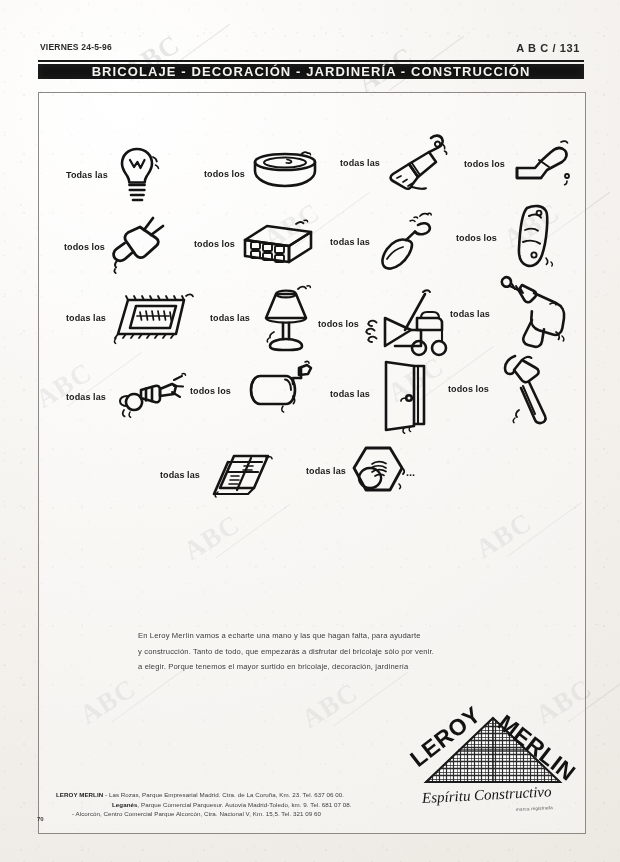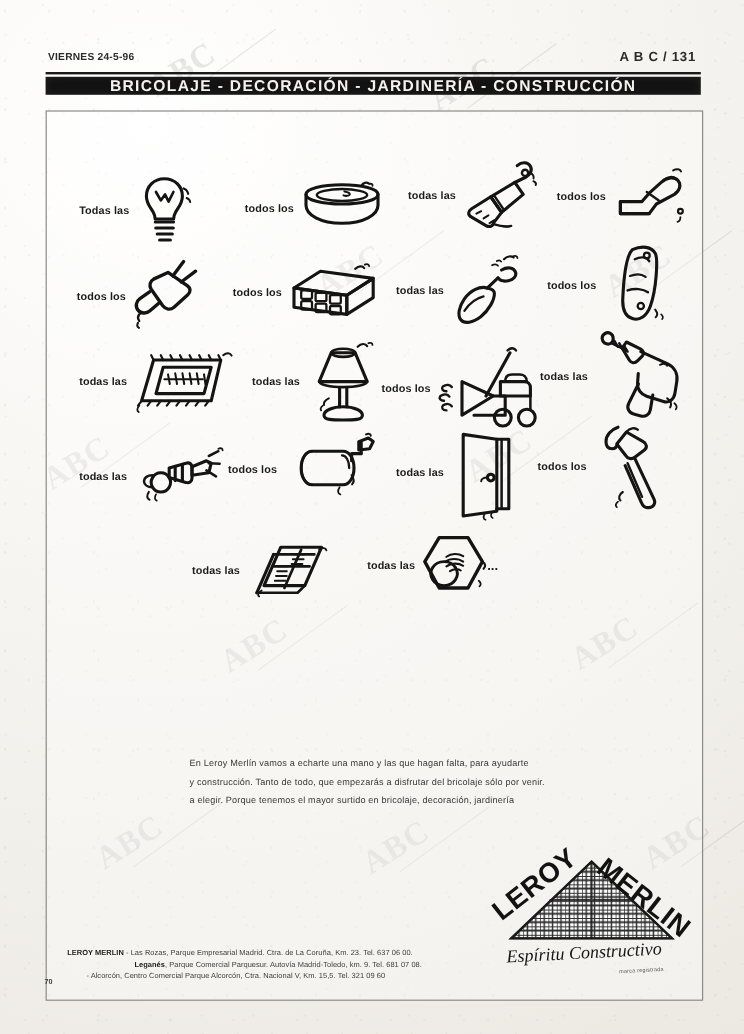--- a/index.html
+++ b/index.html
@@ -112,21 +112,20 @@
   .tag-text{
     font-size:19.5px;font-weight:bold;color:#141414;letter-spacing:-.1px;
     white-space:nowrap;
   }
 
   
   .bodycopy{
     position:absolute;left:138px;top:628px;width:360px;
     font-size:7.6px;line-height:15.5px;color:#3a3a3a;
     letter-spacing:.15px;
-    margin-left:20px;
   }
   .bodycopy p{margin:0;}
 
   
   .logo{
     position:absolute;left:408px;top:702px;width:170px;height:112px;
   }
   .logo-mark{position:absolute;left:0;top:0;width:170px;height:86px;}
   .logo-tag{
     position:absolute;left:14px;top:84px;width:156px;

